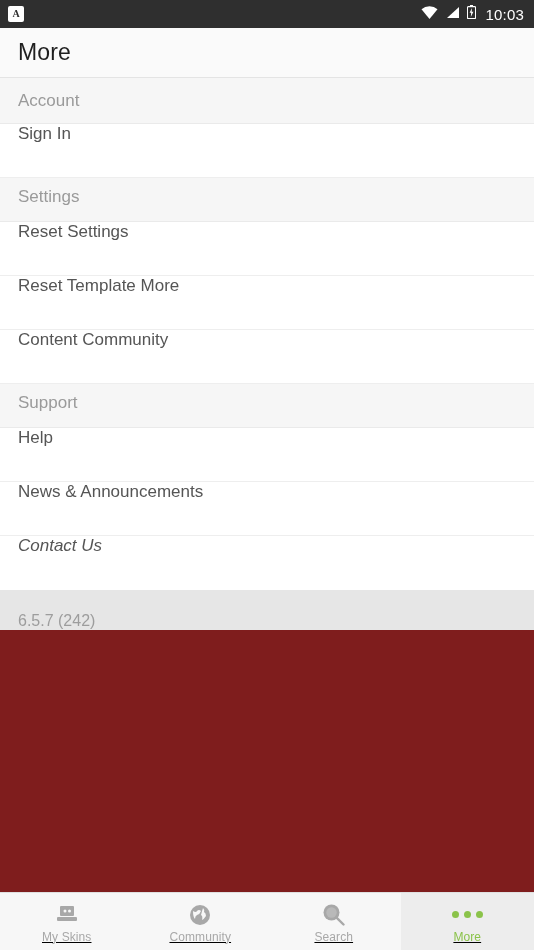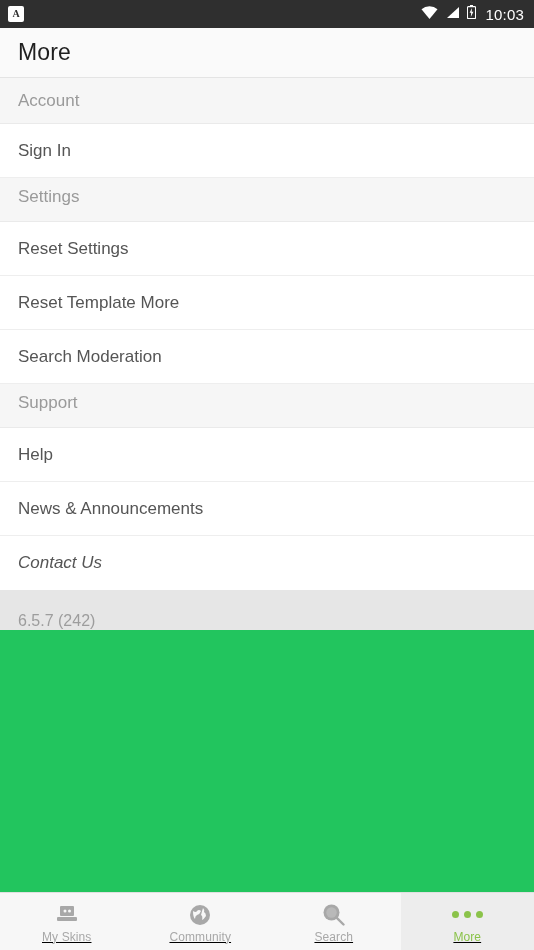--- a/index.html
+++ b/index.html
@@ -30,32 +30,32 @@
 
   
   .appbar {
     flex:0 0 50px; background:#fafafa;
     display:flex; align-items:center;
     padding:0 18px; border-bottom:1px solid #e4e4e4;
   }
   .appbar-title { font-size:23px; color:#1f1f1f; font-weight:400; letter-spacing:.1px; }
 
   
-  .content { flex:1 1 auto; background:#22c55e; overflow:hidden; position:relative; }
+  .content { flex:1 1 auto; background:#7f1d1d; overflow:hidden; position:relative; }
   .list { background:#ffffff; }
 
   .section-header {
     height:46px; background:#f6f6f6; display:flex; align-items:center;
     padding:0 18px; color:#9a9a9a; font-size:17px;
     border-bottom:1px solid #eaeaea; overflow:hidden;
   }
   .section-header.clipped { height:44px; align-items:flex-start; padding-top:9px; }
 
   .list-item {
-    height:54px; background:#ffffff; display:flex; align-items:center;
+    height:54px; background:#ffffff; display:flex; align-items:flex-start;
     padding:0 18px; color:#555555; font-size:17px;
     border-bottom:1px solid #eeeeee;
   }
   .list-item:last-child { border-bottom:none;font-style:italic; }
 
   .version-area {
     background:#e6e6e6; padding:22px 18px 0 18px;
     color:#9d9d9d; font-size:16px;
   }
 
@@ -126,21 +126,21 @@
       <div class="section-header clipped">
         <span>Settings</span>
       </div>
       <div class="list-item">
         <span>Reset Settings</span>
       </div>
       <div class="list-item">
         <span>Reset Template More</span>
       </div>
       <div class="list-item">
-        <span>Search Moderation</span>
+        <span>Content Community</span>
       </div>
 
       <div class="section-header clipped">
         <span>Support</span>
       </div>
       <div class="list-item">
         <span>Help</span>
       </div>
       <div class="list-item">
         <span>News &amp; Announcements</span>

